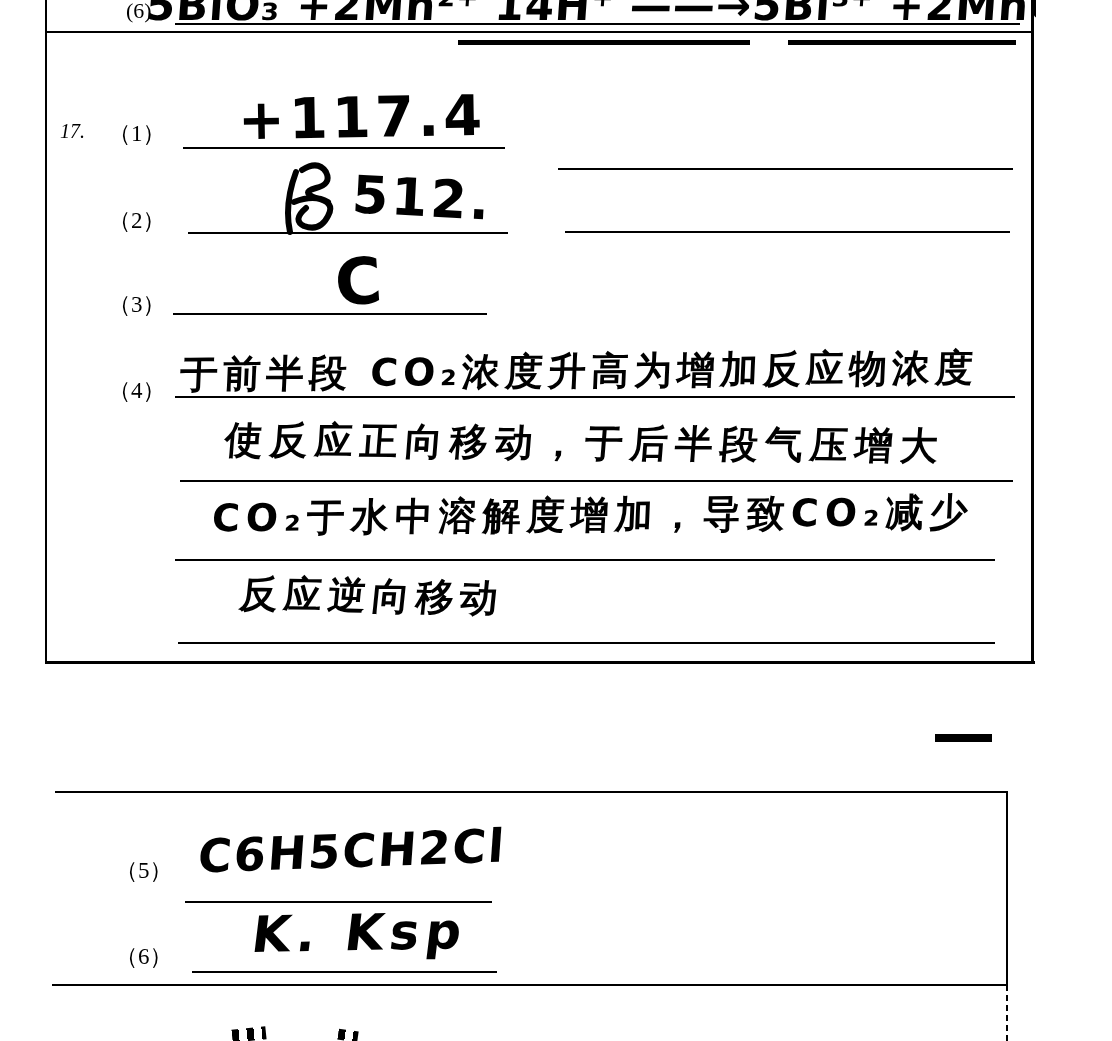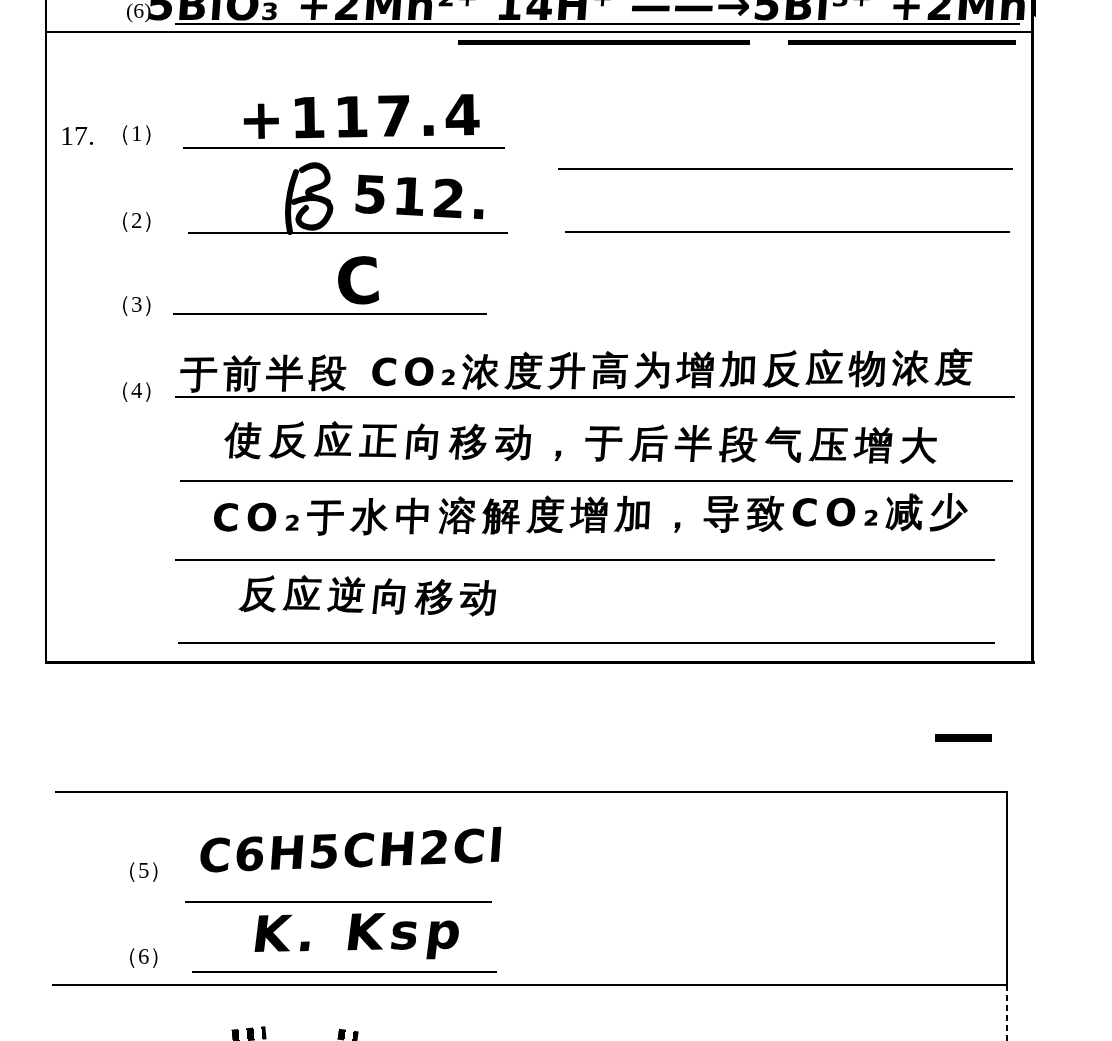--- a/index.html
+++ b/index.html
@@ -29,21 +29,21 @@
   <div class="line" style="left:45px;top:31px;width:988px;height:2px;"></div>
   <div class="line" style="left:458px;top:40px;width:292px;height:5px;"></div>
   <div class="line" style="left:788px;top:40px;width:228px;height:5px;"></div>
 </div>
 
 <div>
   <div class="line" style="left:45px;top:0;width:2px;height:664px;"></div>
   <div class="line" style="left:1031px;top:0;width:3px;height:664px;"></div>
   <div class="line" style="left:45px;top:661px;width:990px;height:3px;"></div>
 
-  <span class="printed" style="left:60px;top:120px;font-size:28px;">17.</span>
+  <span class="printed" style="left:60px;top:120px;font-size:20px;font-style:italic;">17.</span>
 
   <span class="printed" style="left:108px;top:118px;font-size:23px;">（1）</span>
   <span class="hw" style="left:238px;top:90px;font-size:56px;letter-spacing:4px;transform:rotate(-1deg);">+117.4</span>
   <div class="line" style="left:183px;top:147px;width:322px;height:2px;"></div>
   <div class="line" style="left:558px;top:168px;width:455px;height:2px;"></div>
 
   <span class="printed" style="left:108px;top:205px;font-size:23px;">（2）</span>
   <svg style="position:absolute;left:280px;top:162px;" width="70" height="76" viewBox="0 0 70 76">
     <path d="M10 70 Q4 42 16 10 M22 8 q16 -10 24 2 q6 12 -10 16 q-16 4 0 10 q20 4 12 18 q-8 16 -24 10 q-12 -6 2 -18 M14 40 q20 -8 34 0" stroke="#000" stroke-width="6" fill="none" stroke-linecap="round"></path>
   </svg>

